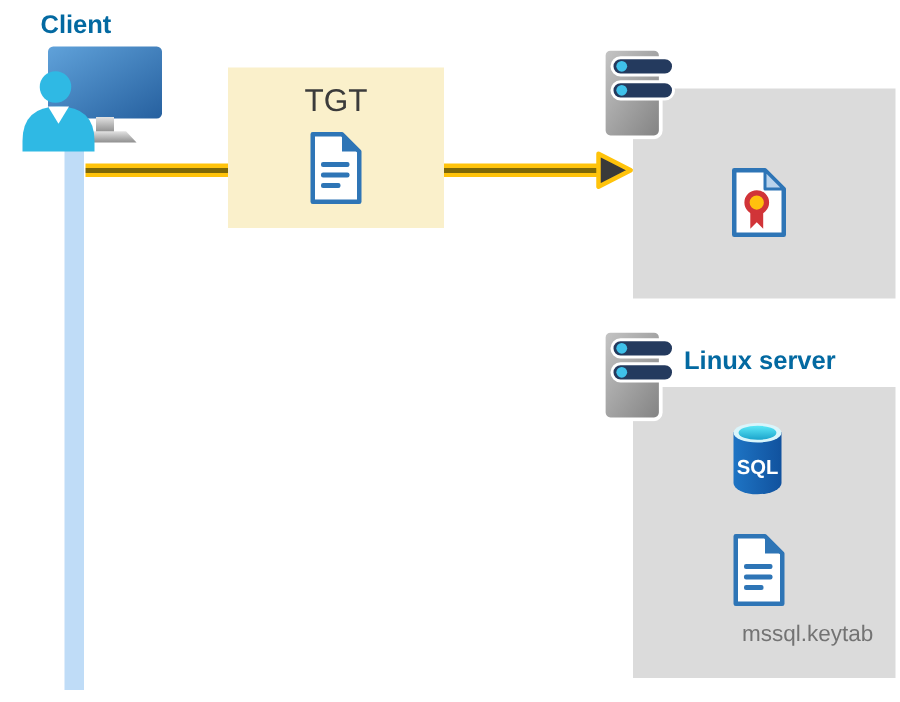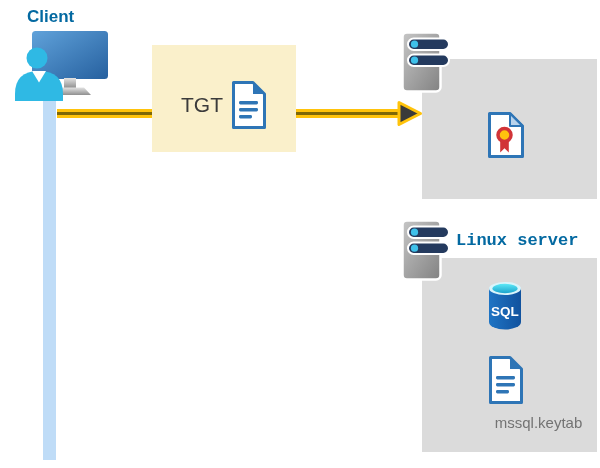--- a/index.html
+++ b/index.html
@@ -23,33 +23,33 @@
       #FFC30B 0px, #FFC30B 3px,
       #7E6807 3px, #7E6807 6px,
       #FFC30B 6px, #FFC30B 9px);
   }
   .arrow-head { left:397px; top:100px; width:26px; height:27px; z-index:4; }
 
   .ticket-box {
     left:152px; top:45px; width:144px; height:107px; background:#FAF0CB; z-index:3;
     display:flex; justify-content:center; gap:21px; padding-top:12px; box-sizing:border-box;
   }
-  .ticket { display:flex; flex-direction:row; align-items:center; gap:8px; }
+  .ticket { display:flex; flex-direction:column; align-items:center; gap:8px; }
   .ticket svg { width:36px; height:50px; }
   .ticket-label { font-size:21px; line-height:22px; color:#3b3b3b; }
 
   .panel { background:#DBDBDB; z-index:0; }
   .dc-panel    { left:422px; top:59px;  width:175px; height:140px; }
   .linux-panel { left:422px; top:258px; width:175px; height:194px; }
 
   .dc-server-icon    { left:401px; top:31px;  width:50px; height:62px; z-index:2; }
   .linux-server-icon { left:401px; top:219px; width:50px; height:62px; z-index:2; }
 
   .dc-label    { left:455px; top:4px; width:140px; }
-  .linux-label { left:456px; top:227px; white-space:nowrap;font-family:Liberation Mono, monospace; }
+  .linux-label { left:456px; top:227px; white-space:nowrap; }
 
   .cert-icon   { left:487px; top:111px; width:38px; height:48px; z-index:1; }
   .sql-icon    { left:488px; top:281px; width:34px; height:50px; z-index:1; }
   .keytab-icon { left:488px; top:355px; width:36px; height:50px; z-index:1; }
   .keytab-label{ left:422px; top:414px; width:175px; text-align:center; }
 </style>
 </head>
 <body>
 
 <svg width="0" height="0" style="position:absolute" aria-hidden="true">

